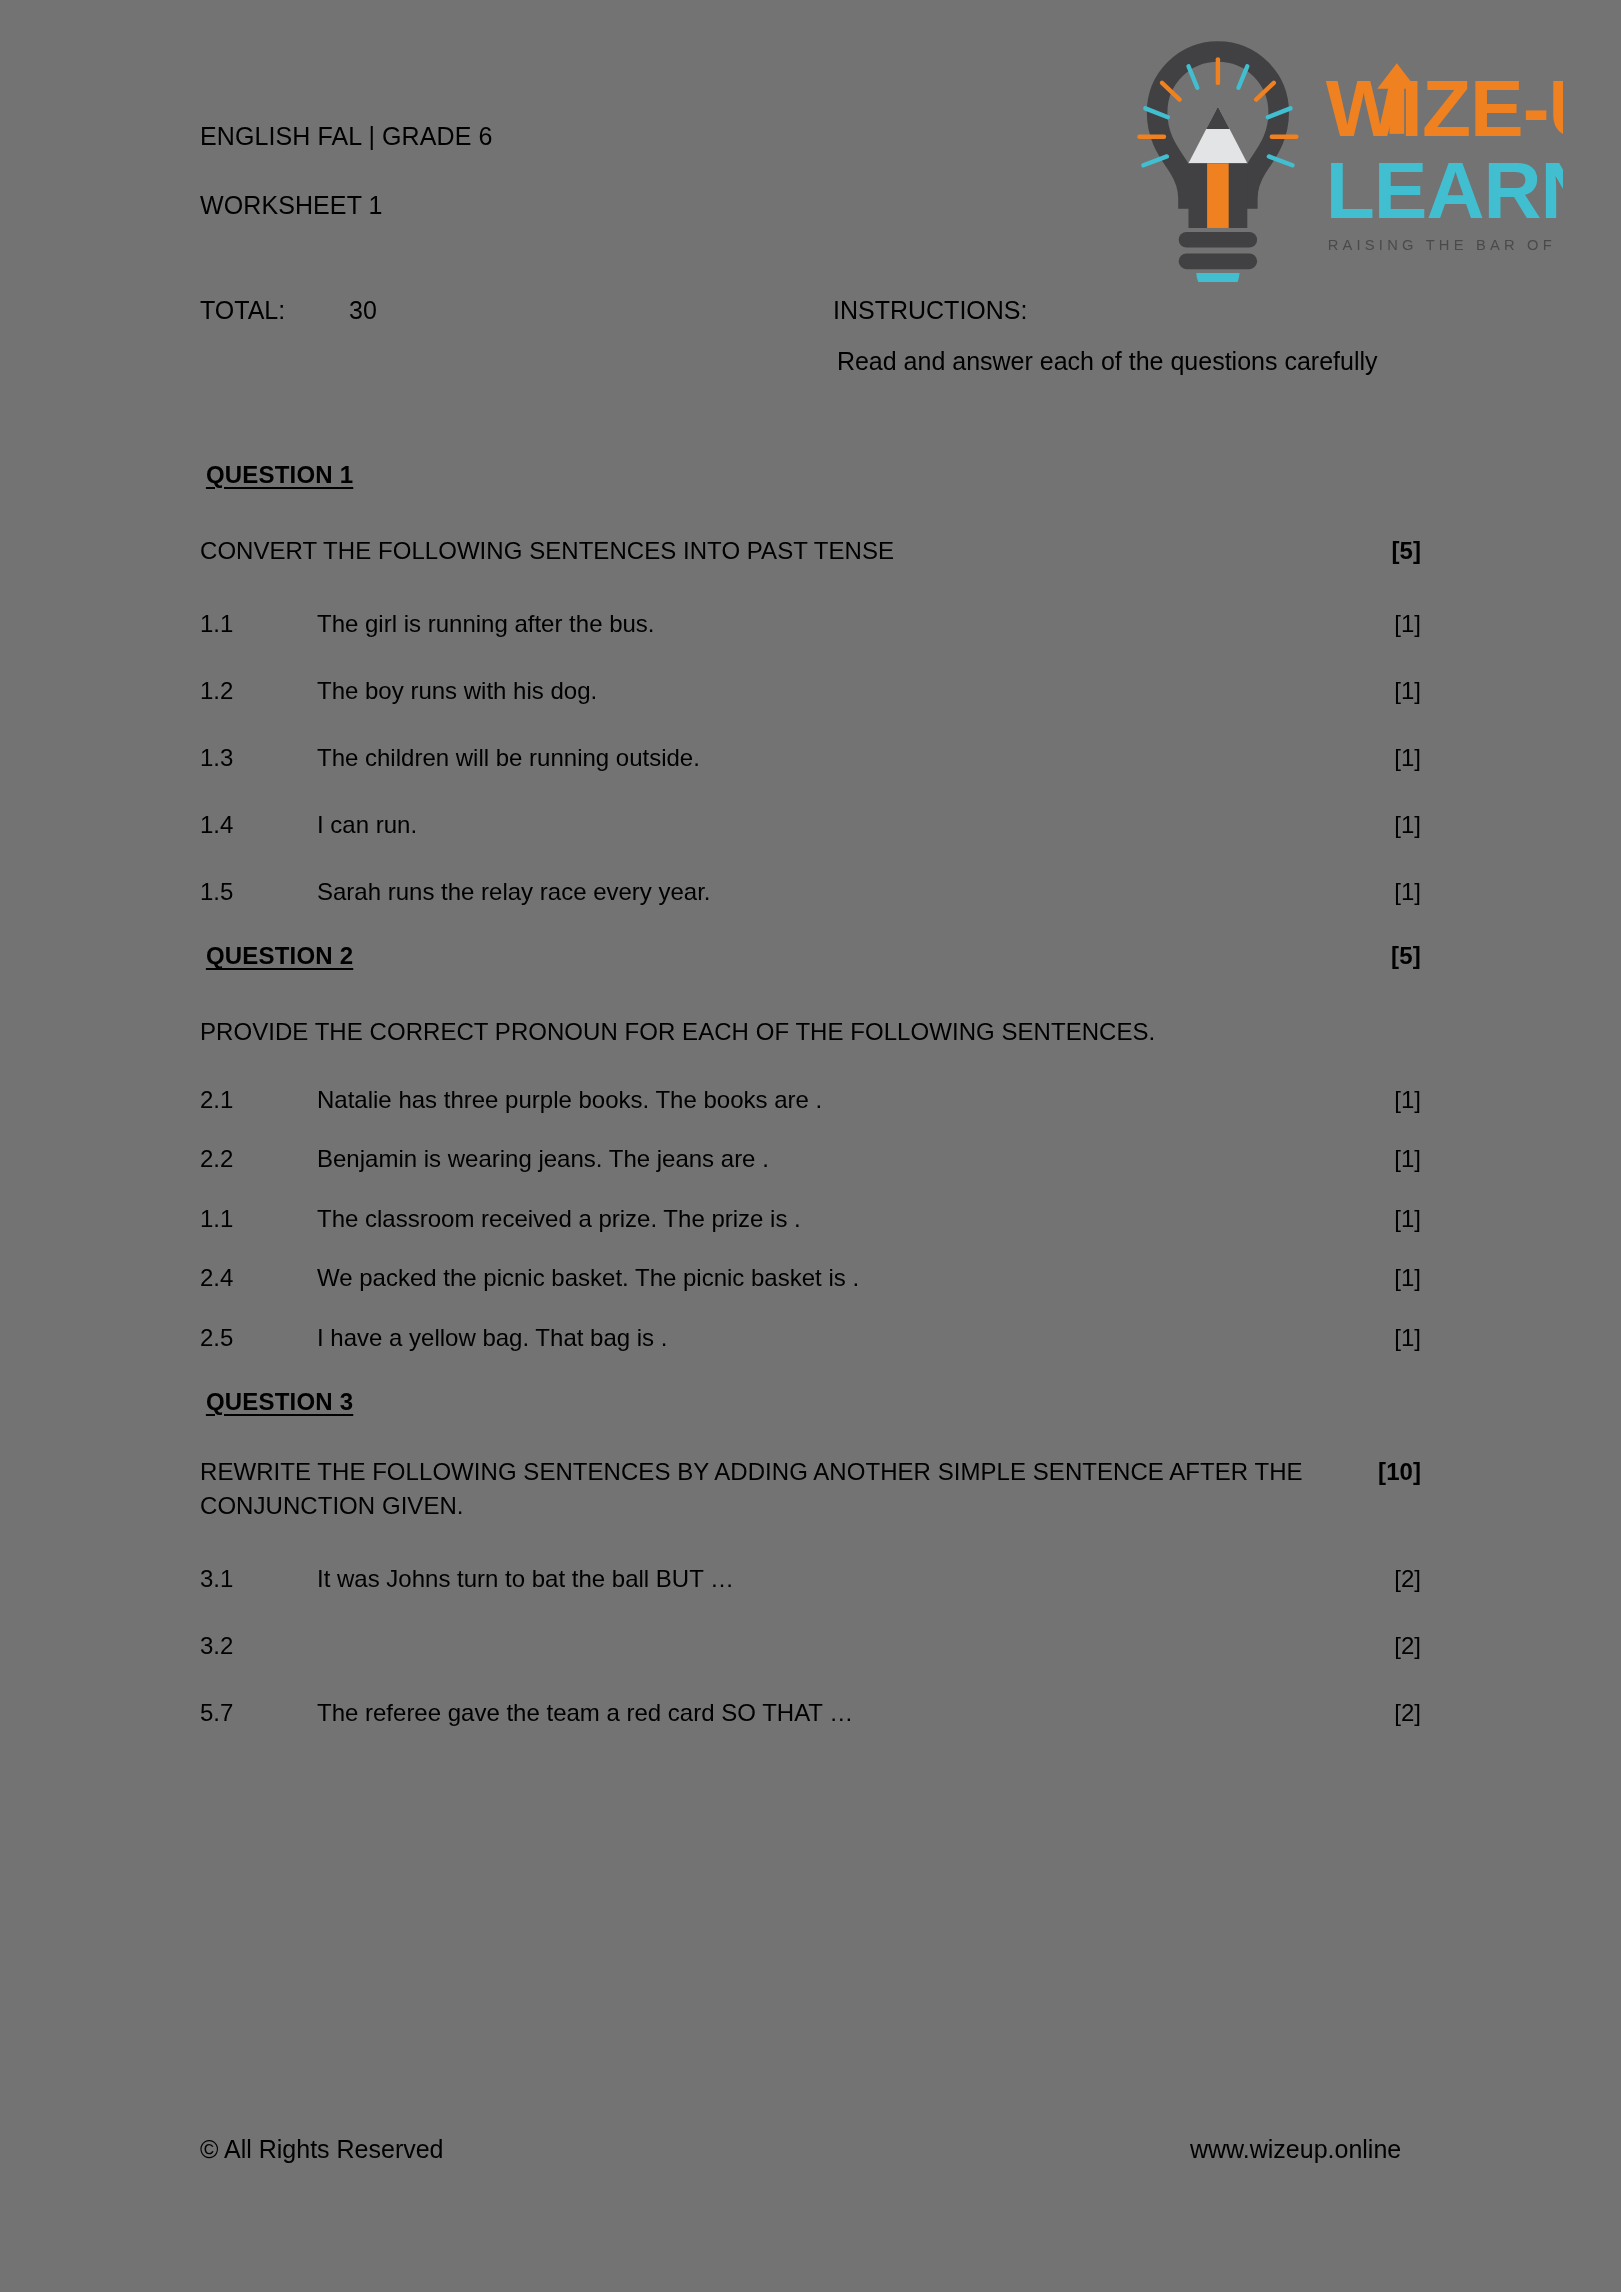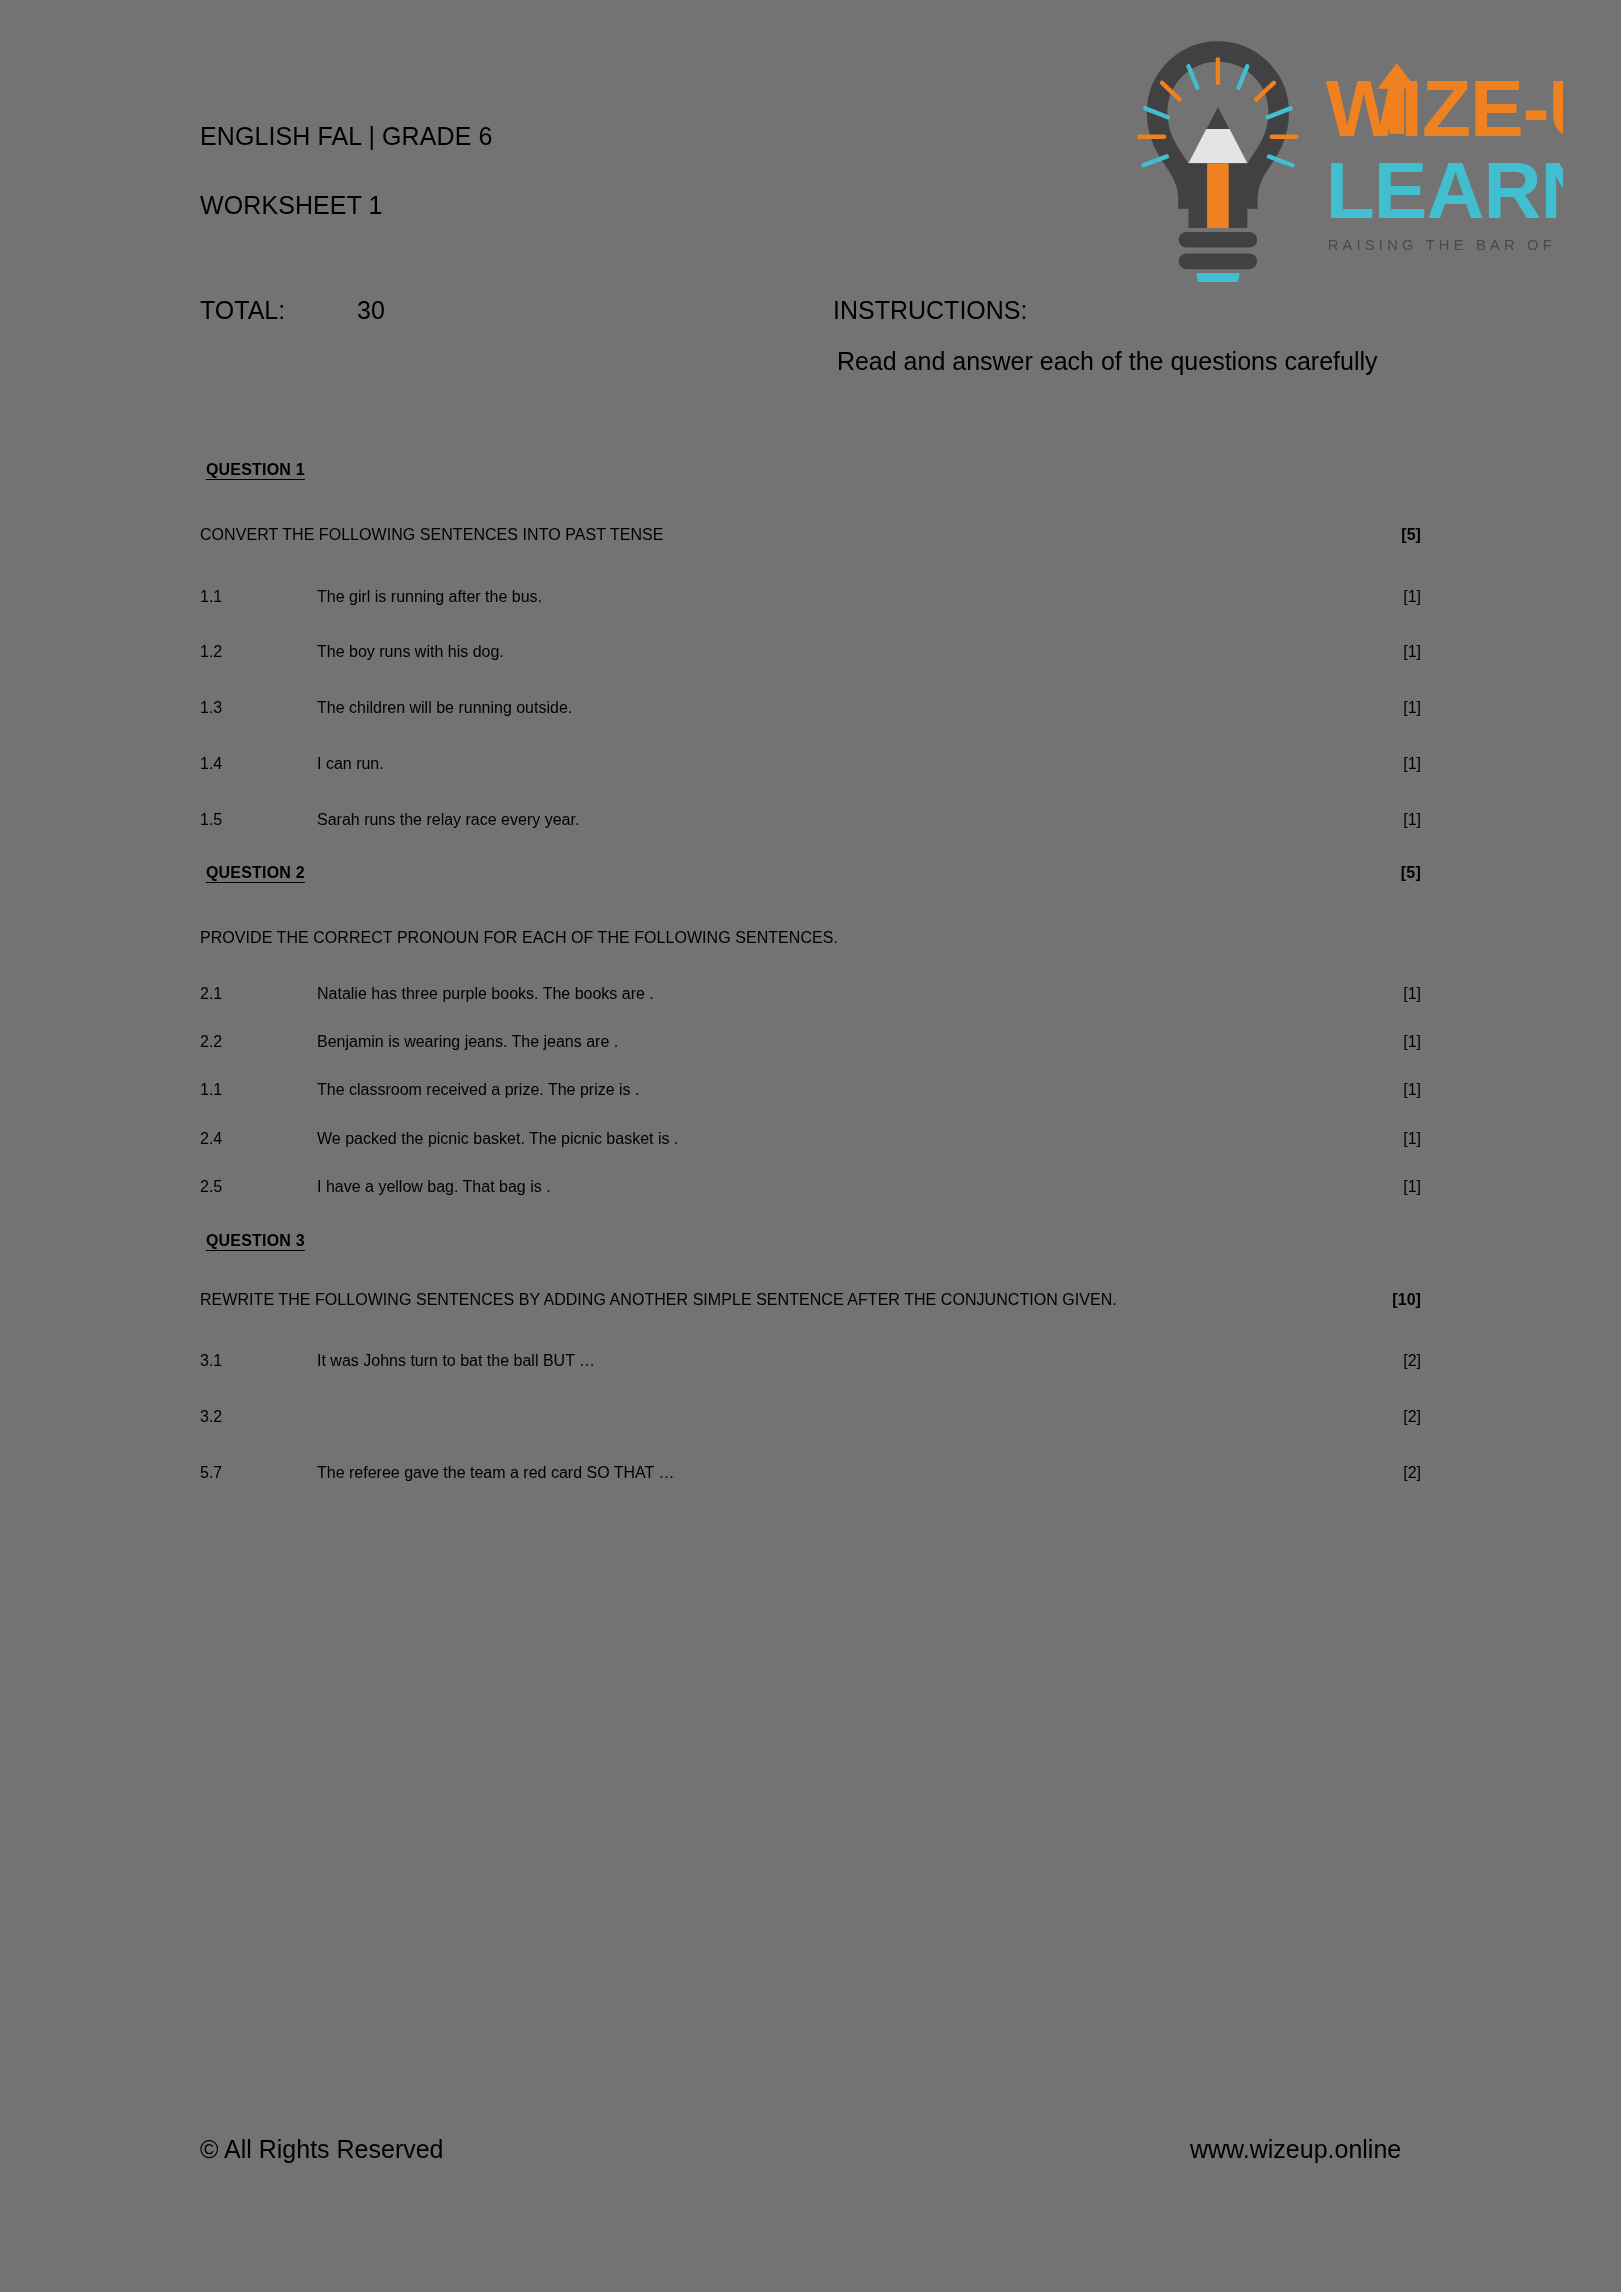--- a/index.html
+++ b/index.html
@@ -55,39 +55,38 @@
     top: 296px;
     left: 200px;
     right: 118px;
     font-size: 25px;
   }
   .meta-left {
     position: absolute;
     left: 0;
     top: 0;
     display: flex;
-    gap: 8px;
   }
   .meta-left .lbl { width: 149px; }
   .meta-right {
     position: absolute;
     left: 633px;
     top: 0;
     width: 784px;
   }
   .meta-right .instr-title { margin-bottom: 0; }
   .meta-right .instr-body { margin-top: 22px; padding-left: 3.9px; }
 
   
   .content {
     position: absolute;
     top: 461px;
     left: 200px;
     width: 1221px;
-    font-size: 16px;
+    font-size: 24px;
   }
 
   .q-head {
     position: relative;
     font-weight: bold;
     text-decoration: underline;
     text-underline-offset: 3.9px;
     padding-left: 5.9px;
     margin: 0;
     letter-spacing: 0.2px;

